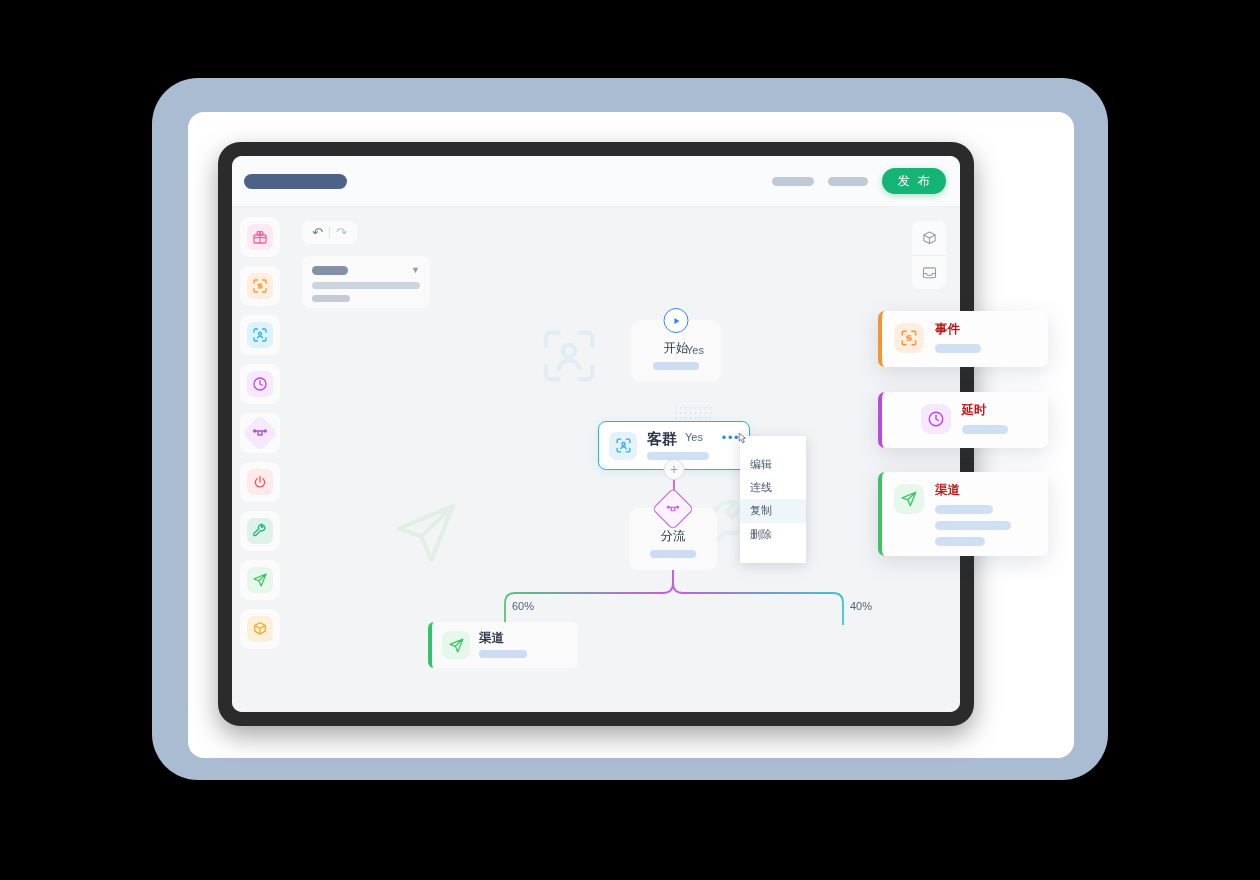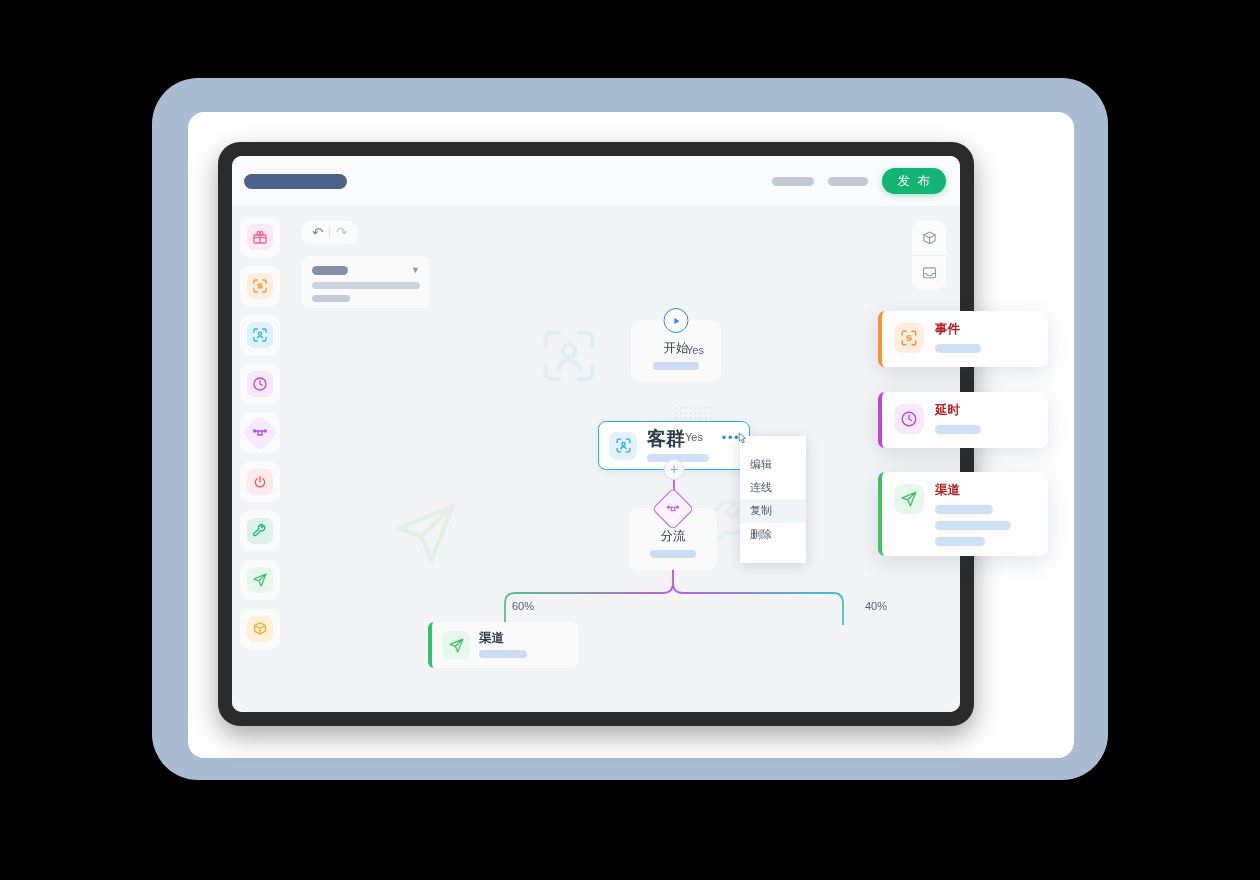--- a/index.html
+++ b/index.html
@@ -163,21 +163,21 @@
     flex-direction: row; align-items: center; padding: 0 10px;
     box-shadow: 0 2px 10px rgba(41,176,232,.14);
   }
   .node-chip {
     width: 28px; height: 28px; border-radius: 8px;
     background: #e3f2fd; display: flex; align-items: center; justify-content: center;
     flex: 0 0 auto;
   }
   .node-chip svg { width: 17px; height: 17px; }
   .node-sel .txt { margin-left: 10px; }
-  .node-sel .node-title { font-size: 19px; font-weight: 600; }
+  .node-sel .node-title { font-size: 15px; font-weight: 600; }
   .node-sel .node-sub { width: 62px; height: 8px; margin-top: 6px; background:#cfe0f5; }
   .dots {
     position: absolute; right: 9px; top: 9px;
     letter-spacing: 1.5px; color: #2f8fe0; font-size: 13px; line-height: 1; cursor: pointer;
   }
   .plus-btn {
     position: absolute; left: 50%; bottom: -11px; transform: translateX(-50%);
     width: 21px; height: 21px; border-radius: 50%;
     background: #fafafb; border: 1.2px solid #d8dee7;
     color: #97a3b4; font-size: 14px; line-height: 18px; text-align: center;
@@ -253,21 +253,21 @@
   }
   .side-card .sc-chip svg { width: 18px; height: 18px; }
   .side-card .sc-txt { margin-left: 11px; }
   .side-card .sc-title { font-size: 12.5px; font-weight: 600; color: #b91c1c; line-height: 1; }
   .sc-bar { height: 9px; border-radius: 5px; background: #cfe0f5; margin-top: 8px; }
 
   .card-event { left: 878px; top: 311px; width: 170px; height: 56px; border-left-color:#f59332; }
   .card-event .sc-chip { background: #fdeedf; }
   .card-event .sc-bar { width: 46px; }
 
-  .card-delay { left: 878px; top: 392px; width: 170px; height: 56px; border-left-color:#b94ae0; }
+  .card-delay { left: 878px; top: 392px; width: 170px; height: 56px; border-left-color:#b94ae0;justify-content:center; }
   .card-delay .sc-chip { background: #f6e9fd; }
   .card-delay .sc-bar { width: 46px; }
 
   .card-channel { left: 878px; top: 472px; width: 170px; height: 84px; border-left-color:#3fc264; }
   .card-channel .sc-chip { background: #e6f7ec; }
   .card-channel .sc-bar.b1 { width: 58px; }
   .card-channel .sc-bar.b2 { width: 76px; margin-top: 7px; }
   .card-channel .sc-bar.b3 { width: 50px; margin-top: 7px; }
 
   .dot-grid { position: absolute; pointer-events: none; }
@@ -483,21 +483,21 @@
             <path d="M4 9h16M9 9v6h6V9"></path>
               <circle cx="4" cy="9" r="1.4" fill="#c05fe0"></circle>
               <circle cx="20" cy="9" r="1.4" fill="#c05fe0"></circle>
           </svg>
         </div>
         <div class="node-title">分流</div>
         <div class="node-sub"></div>
       </div>
 
       <div class="edge-label" style="left:224px;top:394px">60%</div>
-      <div class="edge-label" style="left:577px;top:394px">40%</div>
+      <div class="edge-label" style="left:562px;top:394px">40%</div>
 
       <div class="leaf leaf-ch">
         <div class="node-chip">
           <svg viewBox="0 0 24 24" fill="none" stroke="#3fc264" stroke-width="1.8" stroke-linecap="round" stroke-linejoin="round">
             <path d="M21 3L3 10.5l7.4 2.6M21 3l-7.2 18-3.4-7.9M21 3l-10.6 10.1"></path>
           </svg>
         </div>
         <div class="txt">
           <div class="node-title">渠道</div>
           <div class="node-sub"></div>

